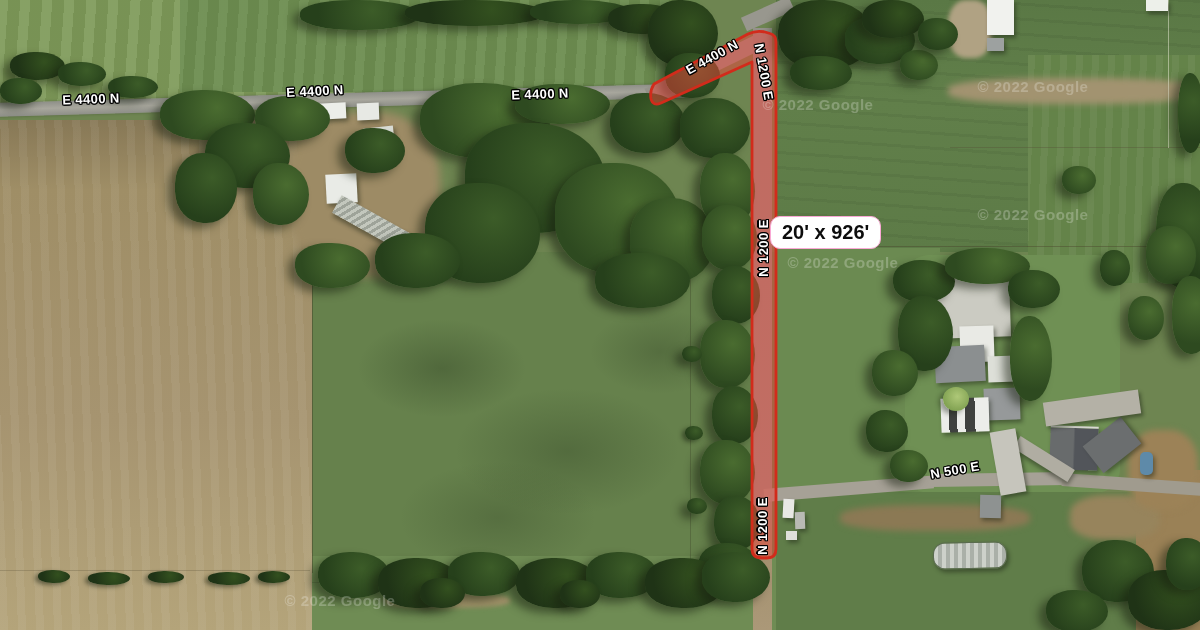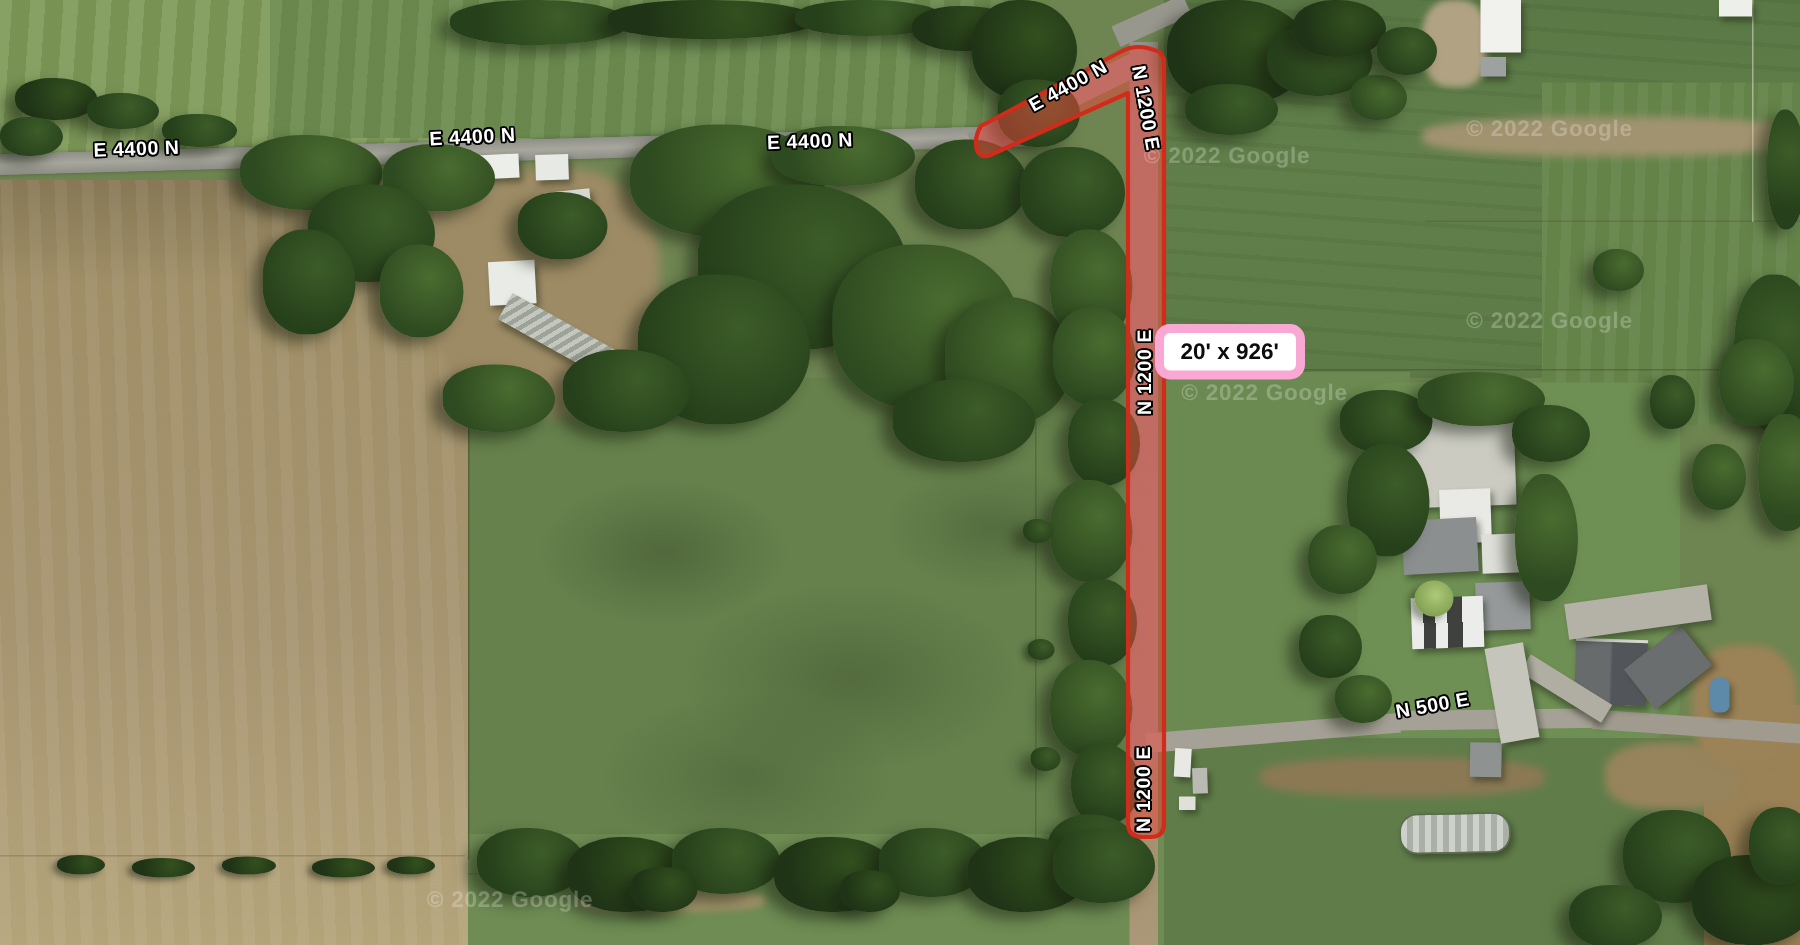--- a/index.html
+++ b/index.html
@@ -55,22 +55,22 @@
   .gable{background:linear-gradient(105deg,#7a786c 50%,#565549 50%);}
   .gable2{background:linear-gradient(90deg,#686b6c 48%,#52555a 52%);border-top:2px solid #d8d8d2;}
   .garage{background:linear-gradient(90deg,#ecedea 0 8px,#3f413f 8px 16px,#ecedea 16px 24px,#3f413f 24px 34px,#ecedea 34px);}
   .pool{border-radius:5px;}
   .lighttree{background:radial-gradient(circle at 55% 40%,#aec878,#7fa050 75%);border-radius:50%;box-shadow:-4px 3px 5px rgba(22,30,14,.4);}
   
   #overlay-svg{left:0;top:0;z-index:30;}
   .wm{z-index:35;font-weight:bold;font-size:15px;letter-spacing:.5px;color:rgba(248,248,245,.26);white-space:nowrap;}
   .lbl{z-index:40;font-weight:bold;font-size:13px;letter-spacing:.4px;color:#fff;white-space:nowrap;
        text-shadow:-1.2px 0 #000,1.2px 0 #000,0 -1.2px #000,0 1.2px #000,-1px -1px #000,1px 1px #000,-1px 1px #000,1px -1px #000;}
-  .measure{z-index:50;left:770px;top:216px;background:#fff;border:6px solid #f9a8d4;border-radius:10px;
-       padding:4px 11px;font-weight:bold;font-size:15px;color:#0c0c0c;white-space:nowrap;}
+  .measure{z-index:50;left:770px;top:216px;background:#fff;border:1px solid #f9a8d4;border-radius:10px;
+       padding:4px 11px;font-weight:bold;font-size:20px;color:#0c0c0c;white-space:nowrap;}
 </style>
 </head>
 <body>
 
 <div id="stage">
 
   <div class="fld f-tl"></div>
   <div class="fld f-tm"></div>
   <div class="fld f-r"></div>
   <div class="fld f-re"></div>

